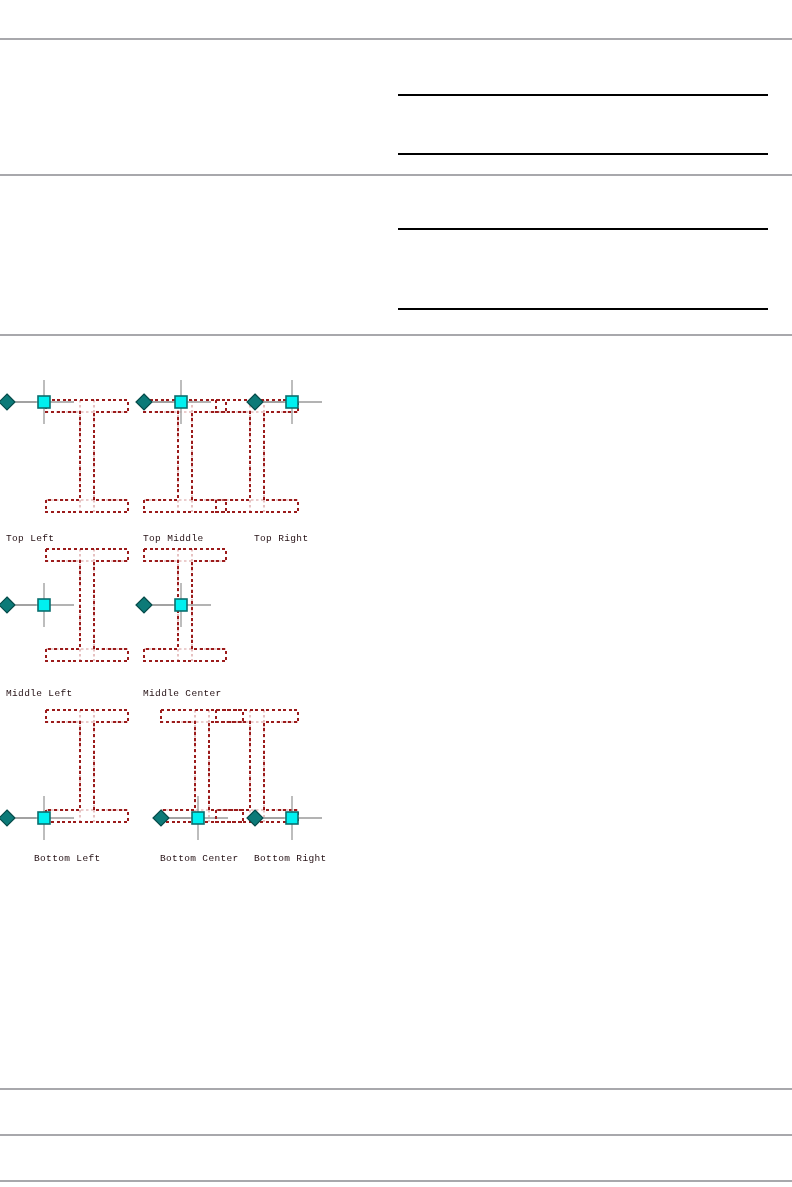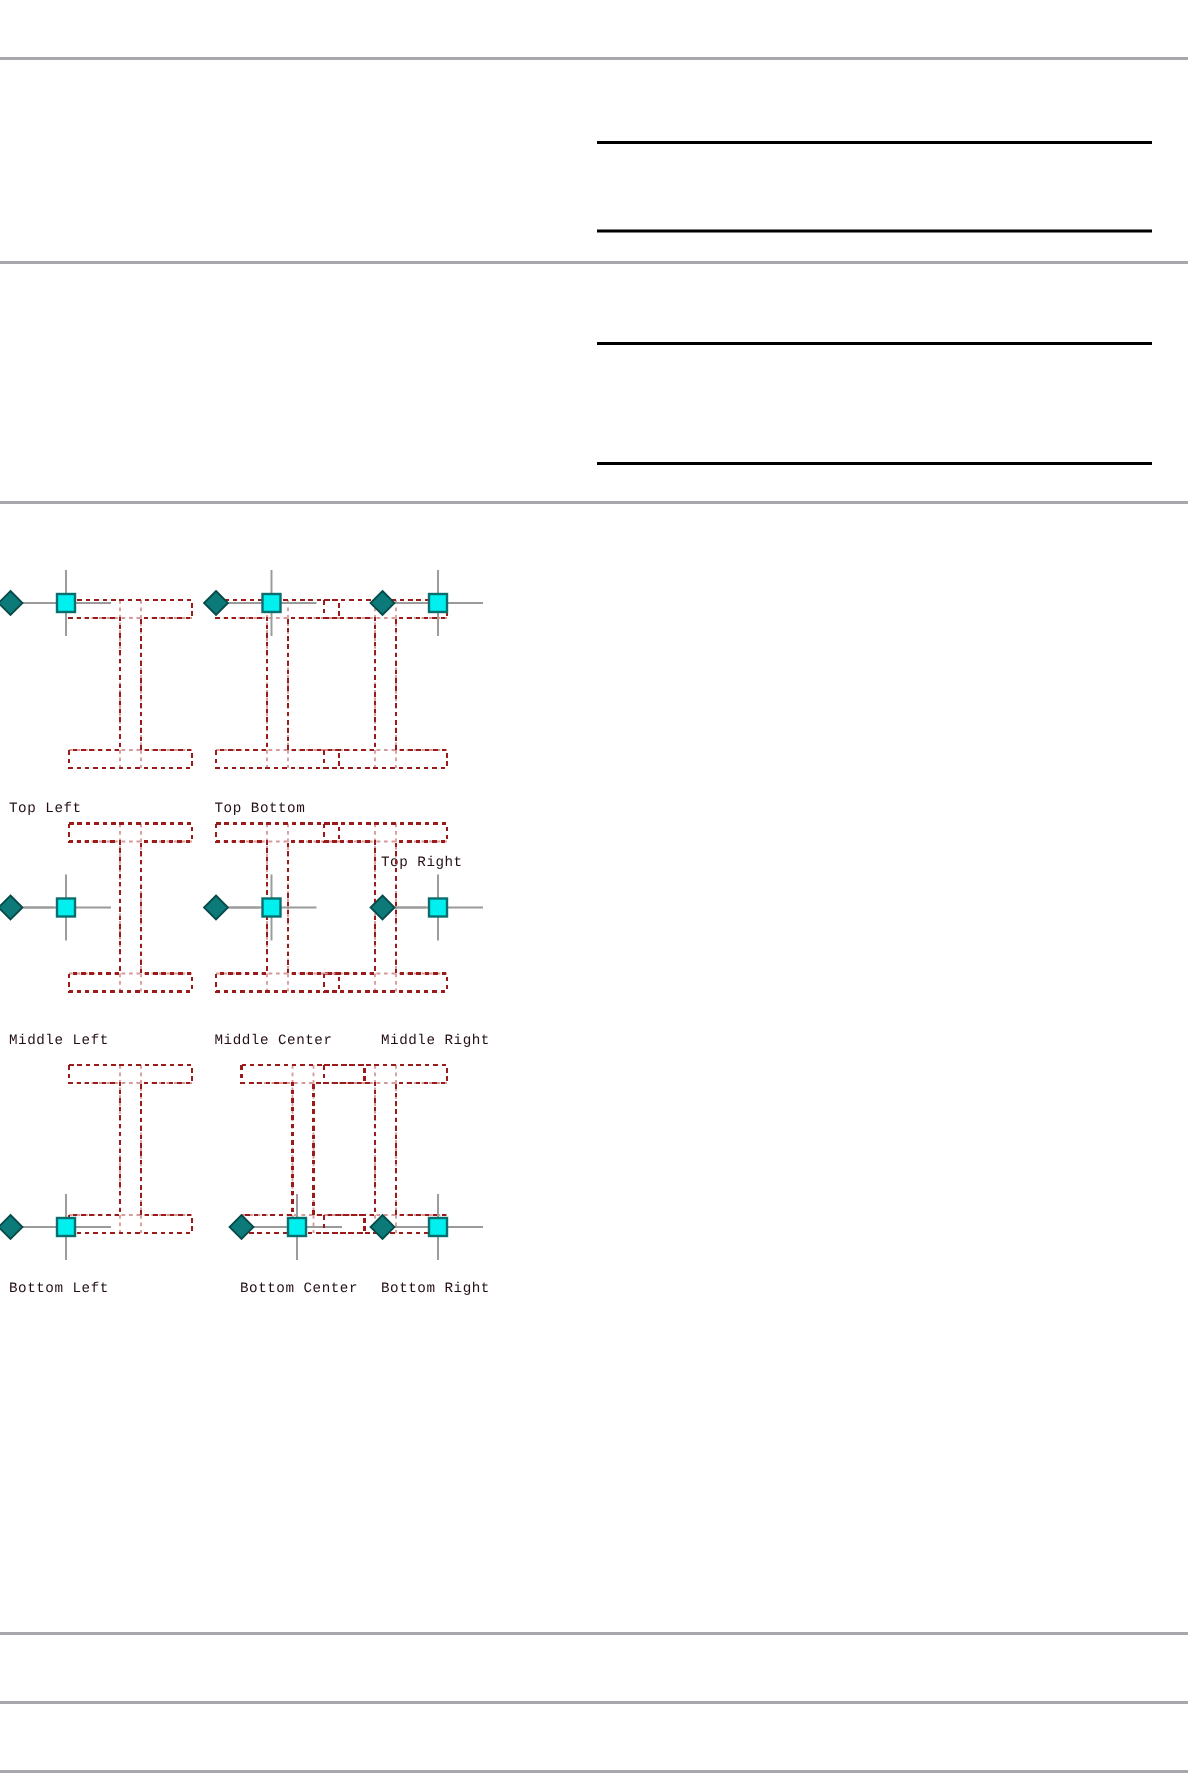--- a/index.html
+++ b/index.html
@@ -140,36 +140,36 @@
         <line x1="7" y1="120" x2="89" y2="120" stroke="#d79a9a" stroke-width="1.2" stroke-dasharray="2.5 2.5"></line>
         <line x1="41" y1="20" x2="41" y2="132" stroke="#d79a9a" stroke-width="1.2" stroke-dasharray="2.5 2.5"></line>
         <line x1="55" y1="20" x2="55" y2="132" stroke="#d79a9a" stroke-width="1.2" stroke-dasharray="2.5 2.5"></line>
         <path d="M 7 20 H 89 V 32 H 55 V 120 H 89 V 132 H 7 V 120 H 41 V 32 H 7 Z" fill="none" stroke="#9b1b1b" stroke-width="1.6" stroke-dasharray="3 2.6" shape-rendering="crispEdges"></path>
         <line x1="16" y1="22" x2="74" y2="22" stroke="#9a9a9a" stroke-width="1.3"></line>
         <line x1="44" y1="0" x2="44" y2="44" stroke="#9a9a9a" stroke-width="1.3"></line>
         <line x1="14" y1="22" x2="36" y2="22" stroke="#9a9a9a" stroke-width="1.3"></line>
         <rect x="38" y="16" width="12" height="12" fill="#00f0f0" stroke="#0a6e6e" stroke-width="1.6"></rect>
         <polygon points="7 14 15 22 7 30 -1 22" fill="#0c7a78" stroke="#064b4a" stroke-width="1.2"></polygon>
       </svg>
-      <div class="just-label" style="top: 153px;">Top Bottom</div>
+      <div class="just-label" style="top: 153px;">Top Middle</div>
     </div>
     <div class="just-item" style="left: 248px; top: 20px;">
       <svg class="just-canvas" width="132" height="140" viewBox="0 0 132 140">
         <line x1="-32" y1="32" x2="50" y2="32" stroke="#d79a9a" stroke-width="1.2" stroke-dasharray="2.5 2.5"></line>
         <line x1="-32" y1="120" x2="50" y2="120" stroke="#d79a9a" stroke-width="1.2" stroke-dasharray="2.5 2.5"></line>
         <line x1="2" y1="20" x2="2" y2="132" stroke="#d79a9a" stroke-width="1.2" stroke-dasharray="2.5 2.5"></line>
         <line x1="16" y1="20" x2="16" y2="132" stroke="#d79a9a" stroke-width="1.2" stroke-dasharray="2.5 2.5"></line>
         <path d="M -32 20 H 50 V 32 H 16 V 120 H 50 V 132 H -32 V 120 H 2 V 32 H -32 Z" fill="none" stroke="#9b1b1b" stroke-width="1.6" stroke-dasharray="3 2.6" shape-rendering="crispEdges"></path>
         <line x1="16" y1="22" x2="74" y2="22" stroke="#9a9a9a" stroke-width="1.3"></line>
         <line x1="44" y1="0" x2="44" y2="44" stroke="#9a9a9a" stroke-width="1.3"></line>
         <line x1="14" y1="22" x2="36" y2="22" stroke="#9a9a9a" stroke-width="1.3"></line>
         <rect x="38" y="16" width="12" height="12" fill="#00f0f0" stroke="#0a6e6e" stroke-width="1.6"></rect>
         <polygon points="7 14 15 22 7 30 -1 22" fill="#0c7a78" stroke="#064b4a" stroke-width="1.2"></polygon>
       </svg>
-      <div class="just-label" style="top: 153px; margin-top: 36px;">Top Right</div>
+      <div class="just-label" style="top: 153px;">Top Right</div>
     </div>
     <div class="just-item" style="left: 0px; top: 175px;">
       <svg class="just-canvas" width="132" height="140" viewBox="0 0 132 140">
         <line x1="46" y1="26" x2="128" y2="26" stroke="#d79a9a" stroke-width="1.2" stroke-dasharray="2.5 2.5"></line>
         <line x1="46" y1="114" x2="128" y2="114" stroke="#d79a9a" stroke-width="1.2" stroke-dasharray="2.5 2.5"></line>
         <line x1="80" y1="14" x2="80" y2="126" stroke="#d79a9a" stroke-width="1.2" stroke-dasharray="2.5 2.5"></line>
         <line x1="94" y1="14" x2="94" y2="126" stroke="#d79a9a" stroke-width="1.2" stroke-dasharray="2.5 2.5"></line>
         <path d="M 46 14 H 128 V 26 H 94 V 114 H 128 V 126 H 46 V 114 H 80 V 26 H 46 Z" fill="none" stroke="#9b1b1b" stroke-width="1.6" stroke-dasharray="3 2.6" shape-rendering="crispEdges"></path>
         <line x1="16" y1="70" x2="74" y2="70" stroke="#9a9a9a" stroke-width="1.3"></line>
         <line x1="44" y1="48" x2="44" y2="92" stroke="#9a9a9a" stroke-width="1.3"></line>
@@ -187,49 +187,34 @@
         <line x1="55" y1="14" x2="55" y2="126" stroke="#d79a9a" stroke-width="1.2" stroke-dasharray="2.5 2.5"></line>
         <path d="M 7 14 H 89 V 26 H 55 V 114 H 89 V 126 H 7 V 114 H 41 V 26 H 7 Z" fill="none" stroke="#9b1b1b" stroke-width="1.6" stroke-dasharray="3 2.6" shape-rendering="crispEdges"></path>
         <line x1="16" y1="70" x2="74" y2="70" stroke="#9a9a9a" stroke-width="1.3"></line>
         <line x1="44" y1="48" x2="44" y2="92" stroke="#9a9a9a" stroke-width="1.3"></line>
         <line x1="14" y1="70" x2="36" y2="70" stroke="#9a9a9a" stroke-width="1.3"></line>
         <rect x="38" y="64" width="12" height="12" fill="#00f0f0" stroke="#0a6e6e" stroke-width="1.6"></rect>
         <polygon points="7 62 15 70 7 78 -1 70" fill="#0c7a78" stroke="#064b4a" stroke-width="1.2"></polygon>
       </svg>
       <div class="just-label" style="top: 153px;">Middle Center</div>
     </div>
-    <div class="just-item" style="left: 248px; top: 175px;">
-      <svg class="just-canvas" width="132" height="140" viewBox="0 0 132 140">
-        <line x1="-32" y1="26" x2="50" y2="26" stroke="#d79a9a" stroke-width="1.2" stroke-dasharray="2.5 2.5"></line>
-        <line x1="-32" y1="114" x2="50" y2="114" stroke="#d79a9a" stroke-width="1.2" stroke-dasharray="2.5 2.5"></line>
-        <line x1="2" y1="14" x2="2" y2="126" stroke="#d79a9a" stroke-width="1.2" stroke-dasharray="2.5 2.5"></line>
-        <line x1="16" y1="14" x2="16" y2="126" stroke="#d79a9a" stroke-width="1.2" stroke-dasharray="2.5 2.5"></line>
-        <path d="M -32 14 H 50 V 26 H 16 V 114 H 50 V 126 H -32 V 114 H 2 V 26 H -32 Z" fill="none" stroke="#9b1b1b" stroke-width="1.6" stroke-dasharray="3 2.6" shape-rendering="crispEdges"></path>
-        <line x1="16" y1="70" x2="74" y2="70" stroke="#9a9a9a" stroke-width="1.3"></line>
-        <line x1="44" y1="48" x2="44" y2="92" stroke="#9a9a9a" stroke-width="1.3"></line>
-        <line x1="14" y1="70" x2="36" y2="70" stroke="#9a9a9a" stroke-width="1.3"></line>
-        <rect x="38" y="64" width="12" height="12" fill="#00f0f0" stroke="#0a6e6e" stroke-width="1.6"></rect>
-        <polygon points="7 62 15 70 7 78 -1 70" fill="#0c7a78" stroke="#064b4a" stroke-width="1.2"></polygon>
-      </svg>
-      <div class="just-label" style="top: 153px;">Middle Right</div>
-    </div>
     <div class="just-item" style="left: 0px; top: 340px;">
       <svg class="just-canvas" width="132" height="140" viewBox="0 0 132 140">
         <line x1="46" y1="22" x2="128" y2="22" stroke="#d79a9a" stroke-width="1.2" stroke-dasharray="2.5 2.5"></line>
         <line x1="46" y1="110" x2="128" y2="110" stroke="#d79a9a" stroke-width="1.2" stroke-dasharray="2.5 2.5"></line>
         <line x1="80" y1="10" x2="80" y2="122" stroke="#d79a9a" stroke-width="1.2" stroke-dasharray="2.5 2.5"></line>
         <line x1="94" y1="10" x2="94" y2="122" stroke="#d79a9a" stroke-width="1.2" stroke-dasharray="2.5 2.5"></line>
         <path d="M 46 10 H 128 V 22 H 94 V 110 H 128 V 122 H 46 V 110 H 80 V 22 H 46 Z" fill="none" stroke="#9b1b1b" stroke-width="1.6" stroke-dasharray="3 2.6" shape-rendering="crispEdges"></path>
         <line x1="16" y1="118" x2="74" y2="118" stroke="#9a9a9a" stroke-width="1.3"></line>
         <line x1="44" y1="96" x2="44" y2="140" stroke="#9a9a9a" stroke-width="1.3"></line>
         <line x1="14" y1="118" x2="36" y2="118" stroke="#9a9a9a" stroke-width="1.3"></line>
         <rect x="38" y="112" width="12" height="12" fill="#00f0f0" stroke="#0a6e6e" stroke-width="1.6"></rect>
         <polygon points="7 110 15 118 7 126 -1 118" fill="#0c7a78" stroke="#064b4a" stroke-width="1.2"></polygon>
       </svg>
-      <div class="just-label" style="top: 153px;">Bottom Left</div>
+      <div class="just-label" style="top: 153px; margin-left: 28px;">Bottom Left</div>
     </div>
     <div class="just-item" style="left: 154px; top: 340px;">
       <svg class="just-canvas" width="132" height="140" viewBox="0 0 132 140">
         <line x1="7" y1="22" x2="89" y2="22" stroke="#d79a9a" stroke-width="1.2" stroke-dasharray="2.5 2.5"></line>
         <line x1="7" y1="110" x2="89" y2="110" stroke="#d79a9a" stroke-width="1.2" stroke-dasharray="2.5 2.5"></line>
         <line x1="41" y1="10" x2="41" y2="122" stroke="#d79a9a" stroke-width="1.2" stroke-dasharray="2.5 2.5"></line>
         <line x1="55" y1="10" x2="55" y2="122" stroke="#d79a9a" stroke-width="1.2" stroke-dasharray="2.5 2.5"></line>
         <path d="M 7 10 H 89 V 22 H 55 V 110 H 89 V 122 H 7 V 110 H 41 V 22 H 7 Z" fill="none" stroke="#9b1b1b" stroke-width="1.6" stroke-dasharray="3 2.6" shape-rendering="crispEdges"></path>
         <line x1="16" y1="118" x2="74" y2="118" stroke="#9a9a9a" stroke-width="1.3"></line>
         <line x1="44" y1="96" x2="44" y2="140" stroke="#9a9a9a" stroke-width="1.3"></line>

